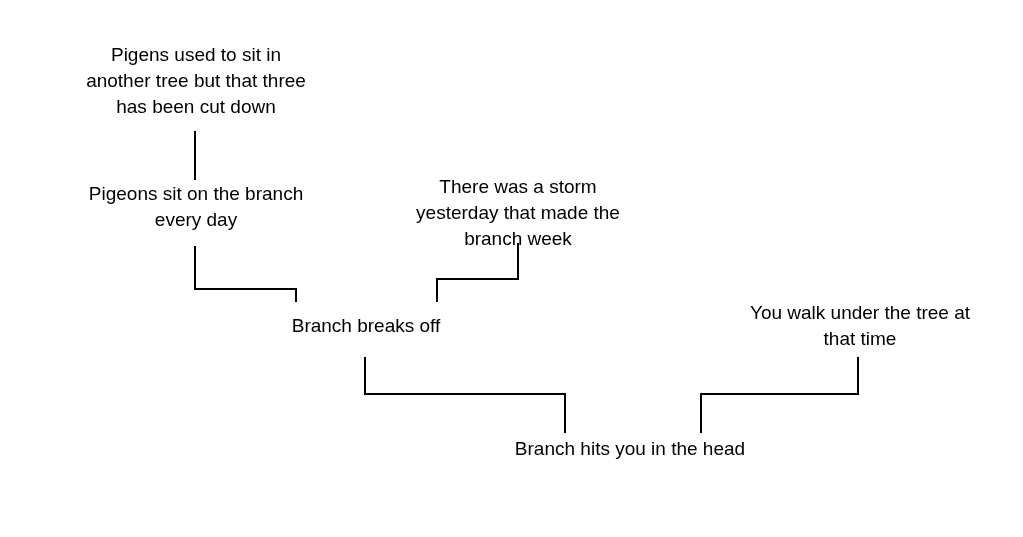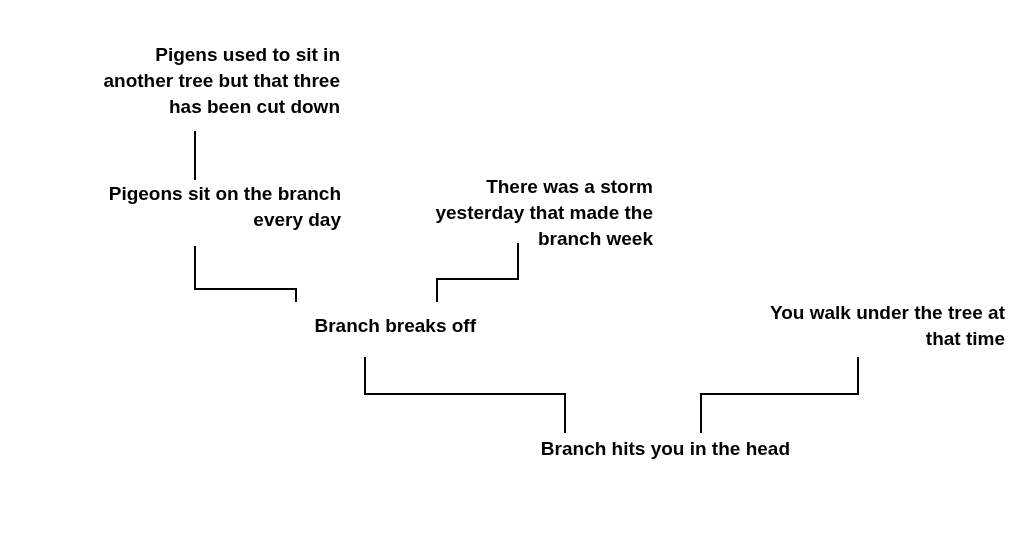--- a/index.html
+++ b/index.html
@@ -10,25 +10,25 @@
   #canvas {
     position: relative;
     width: 1023px;
     height: 537px;
     background: #ffffff;
     overflow: hidden;
     font-family: "Liberation Sans", sans-serif;
   }
   .node {
     position: absolute;
-    text-align: right;
+    text-align: center;
     color: #000000;
     font-size: 19px;
     line-height: 26px;
-    font-weight: 700;
+    font-weight: 400;
     white-space: pre-line;
   }
   #connectors {
     position: absolute;
     left: 0;
     top: 0;
     width: 1023px;
     height: 537px;
     pointer-events: none;
   }

